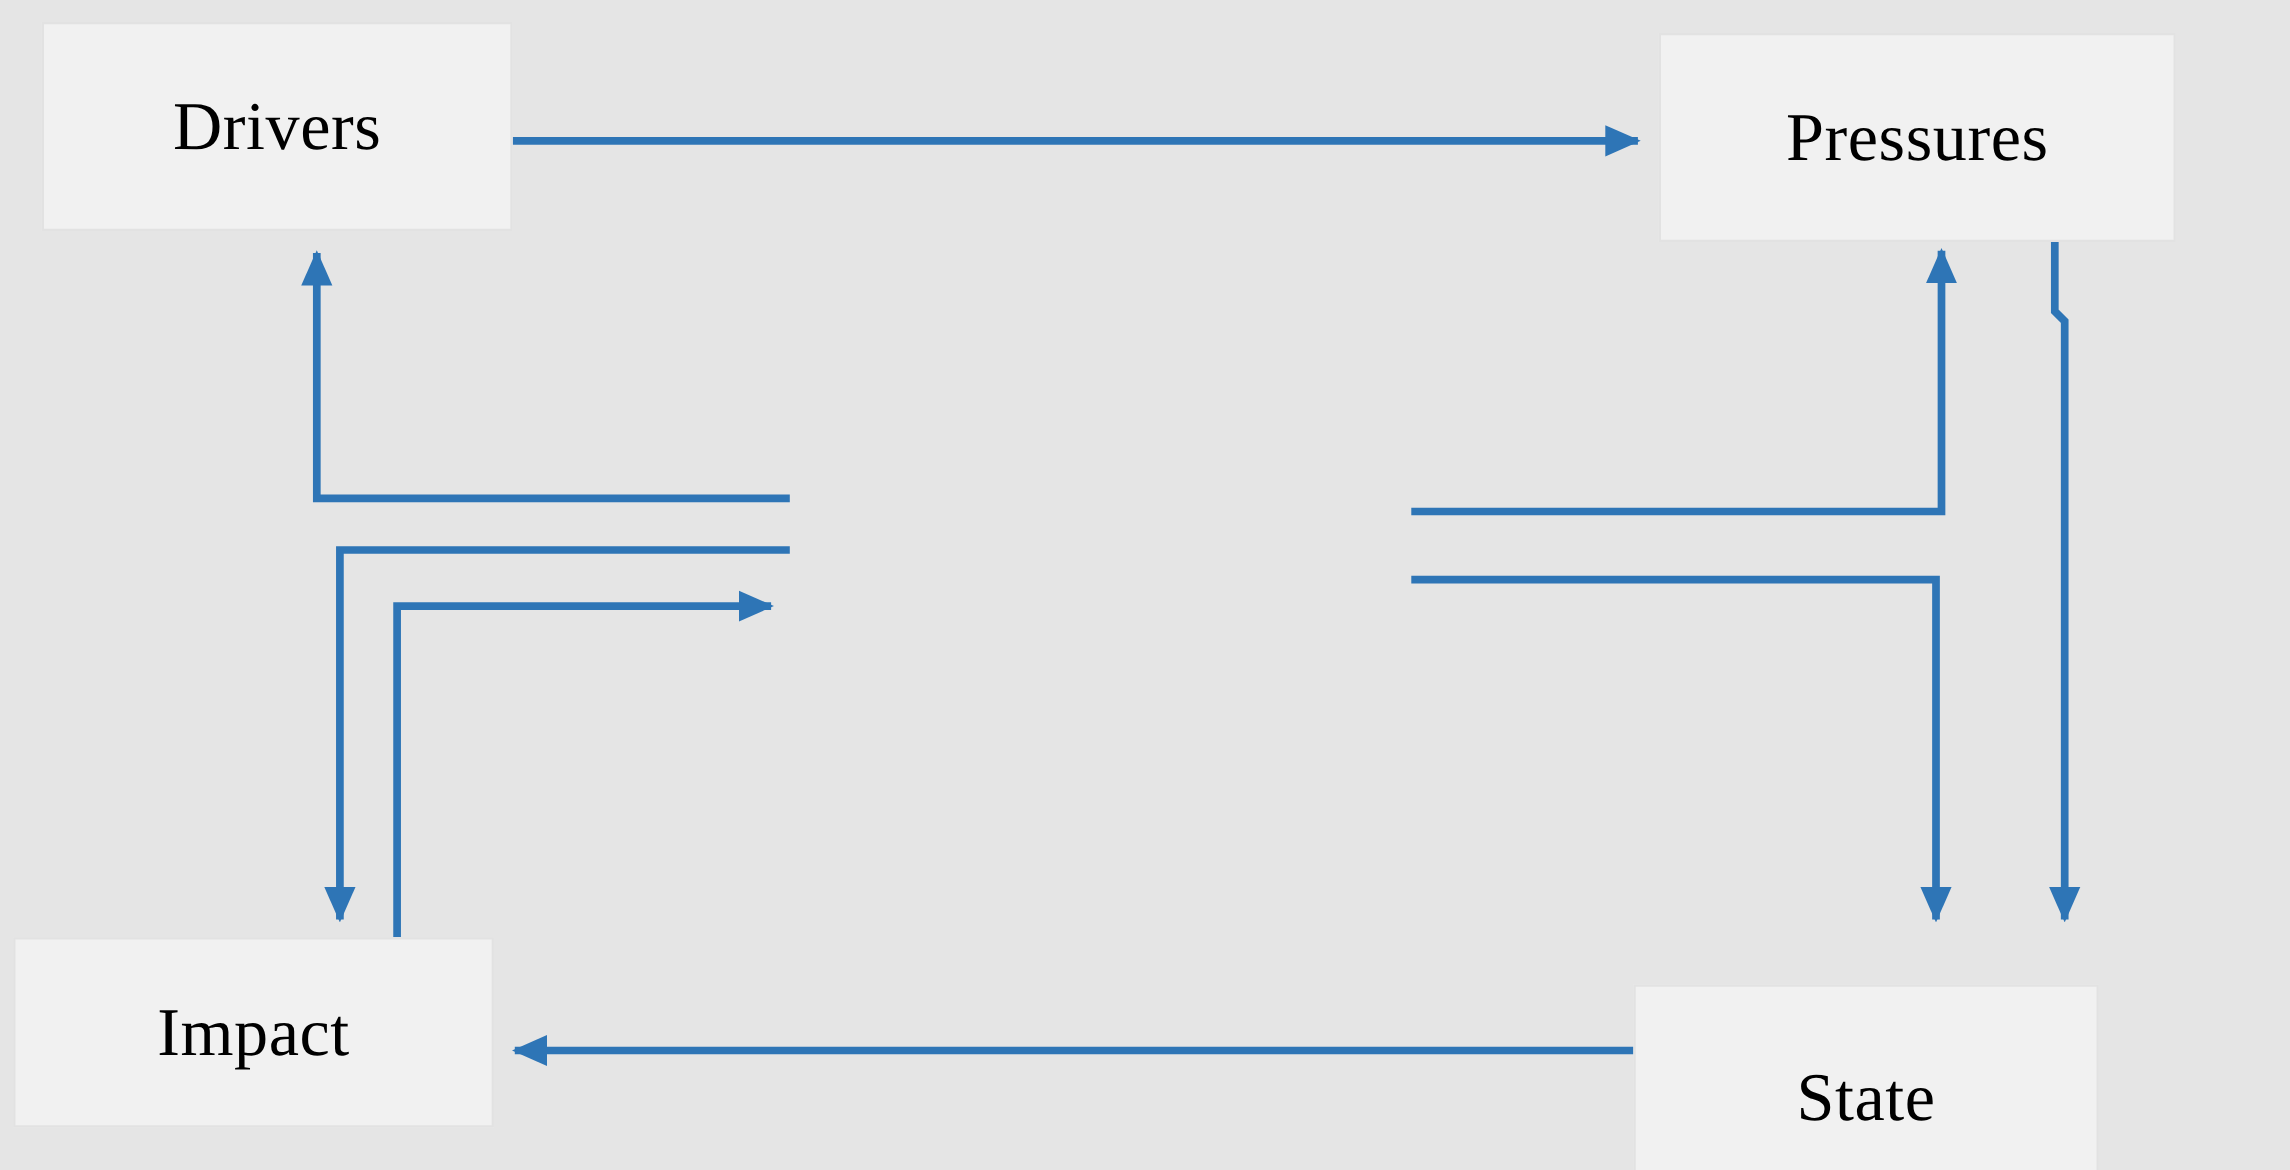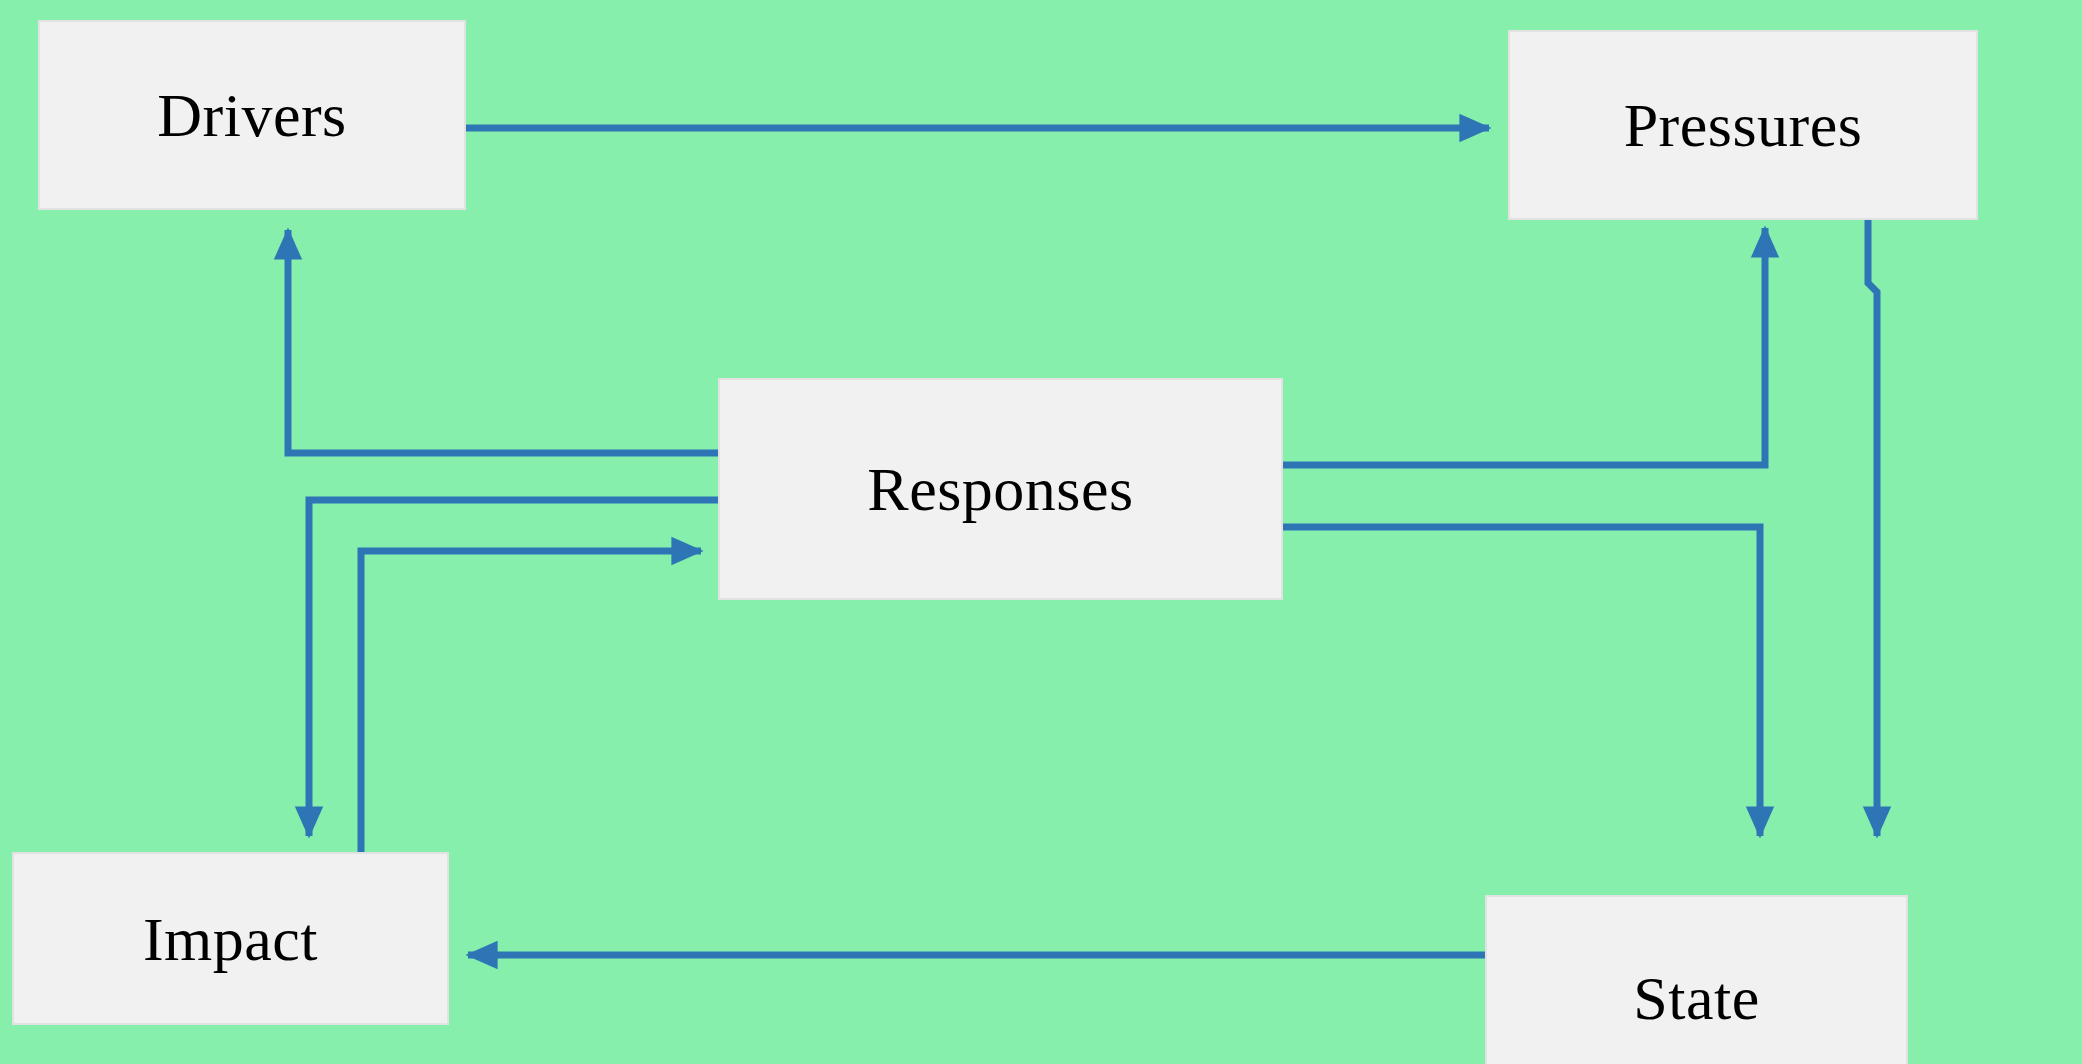--- a/index.html
+++ b/index.html
@@ -4,21 +4,21 @@
 <style>
   html, body {
     margin: 0;
     padding: 0;
     background: #ffffff;
   }
   #canvas {
     position: relative;
     width: 2082px;
     height: 1064px;
-    background: #86efac;
+    background: #e5e5e5;
     overflow: hidden;
     font-family: "Liberation Serif", "DejaVu Serif", serif;
   }
   svg#wires {
     position: absolute;
     left: 0; top: 0;
     width: 2082px;
     height: 1064px;
   }
   .node {
@@ -78,23 +78,20 @@
   </svg>
 
   <div class="node" id="node-drivers">
     <span class="node-label">Drivers</span>
   </div>
 
   <div class="node" id="node-pressures">
     <span class="node-label">Pressures</span>
   </div>
 
-  <div class="node" id="node-responses">
-    <span class="node-label">Responses</span>
-  </div>
 
   <div class="node" id="node-impact">
     <span class="node-label">Impact</span>
   </div>
 
   <div class="node" id="node-state">
     <span class="node-label">State</span>
   </div>
 
 </div>

